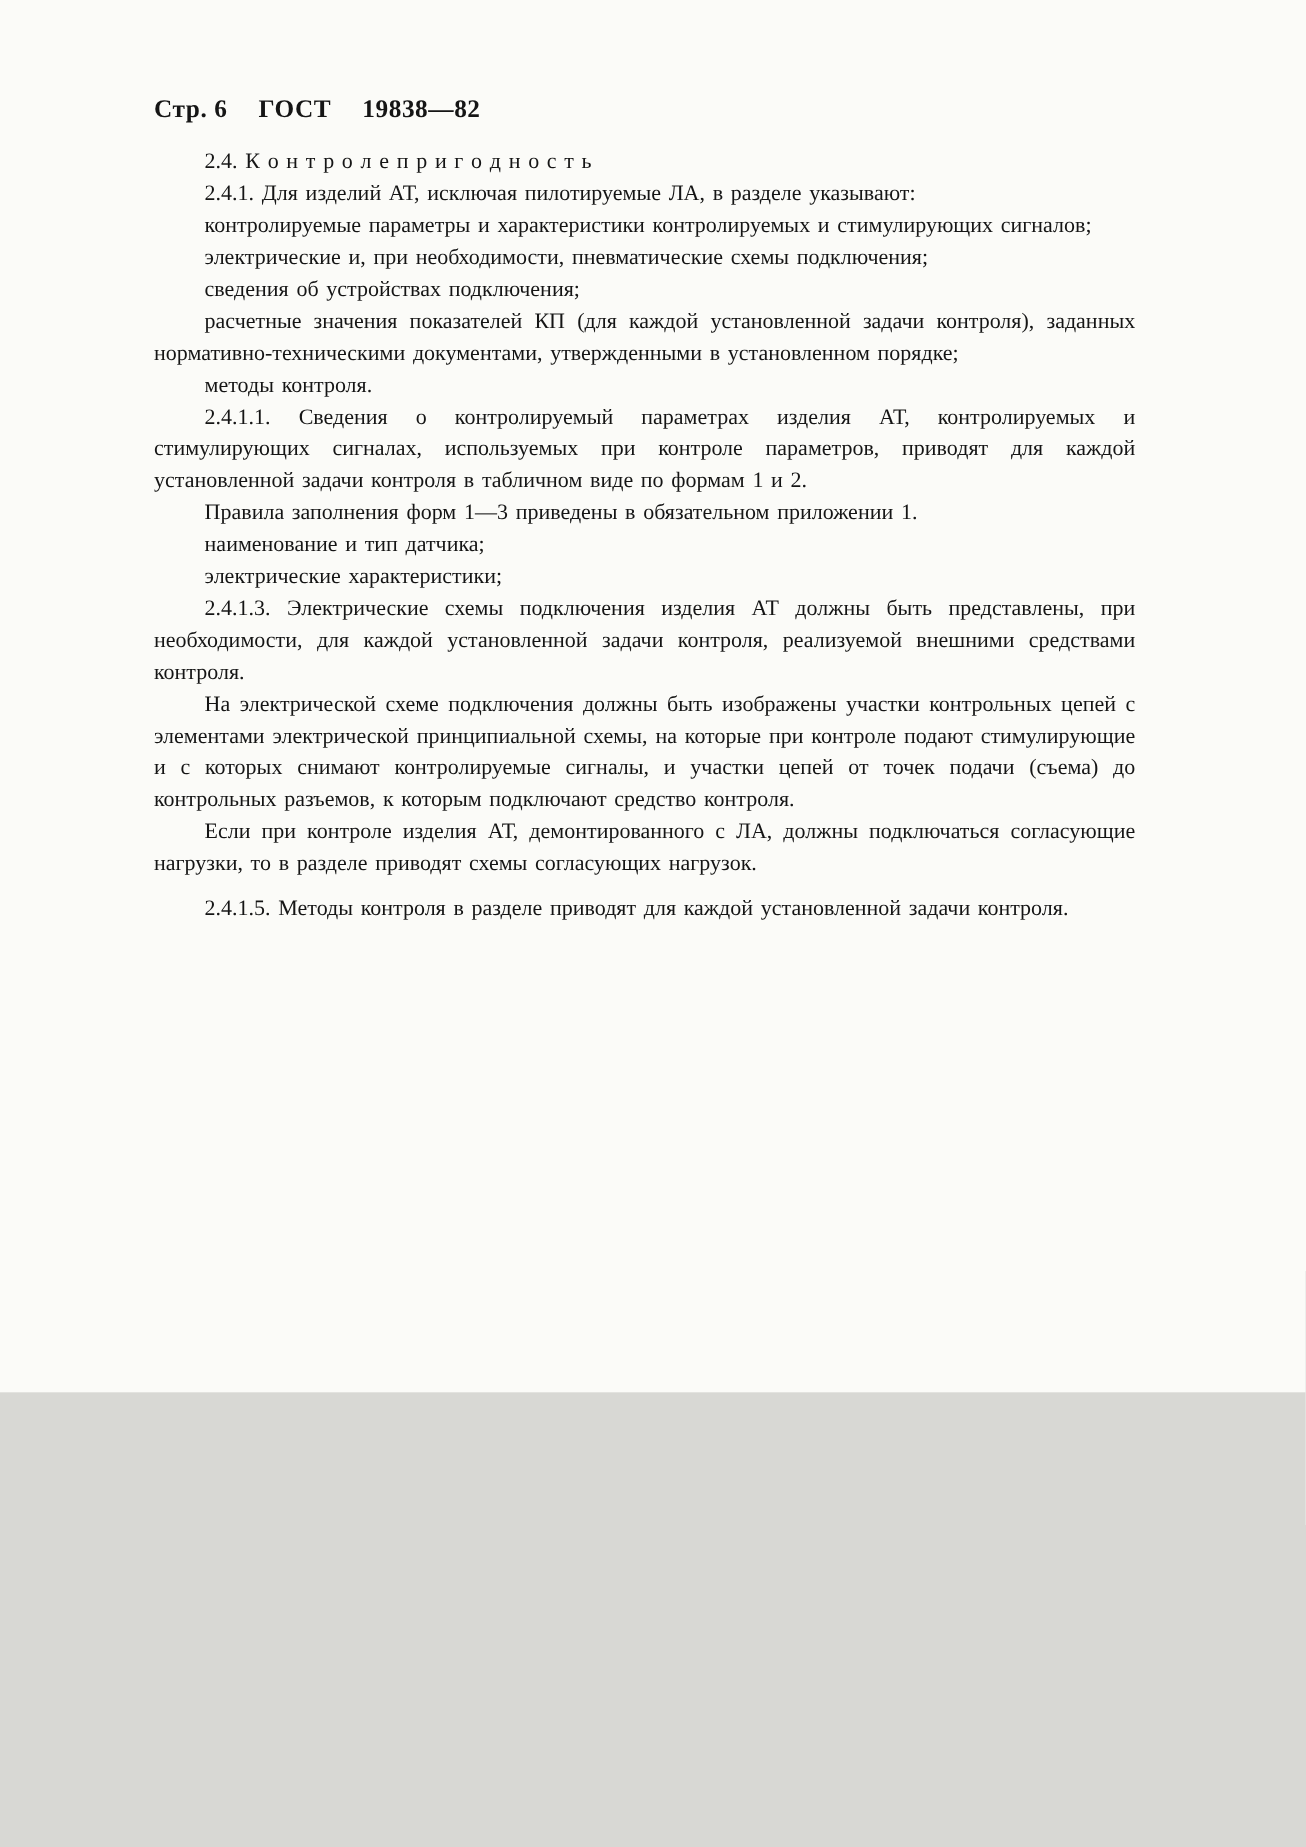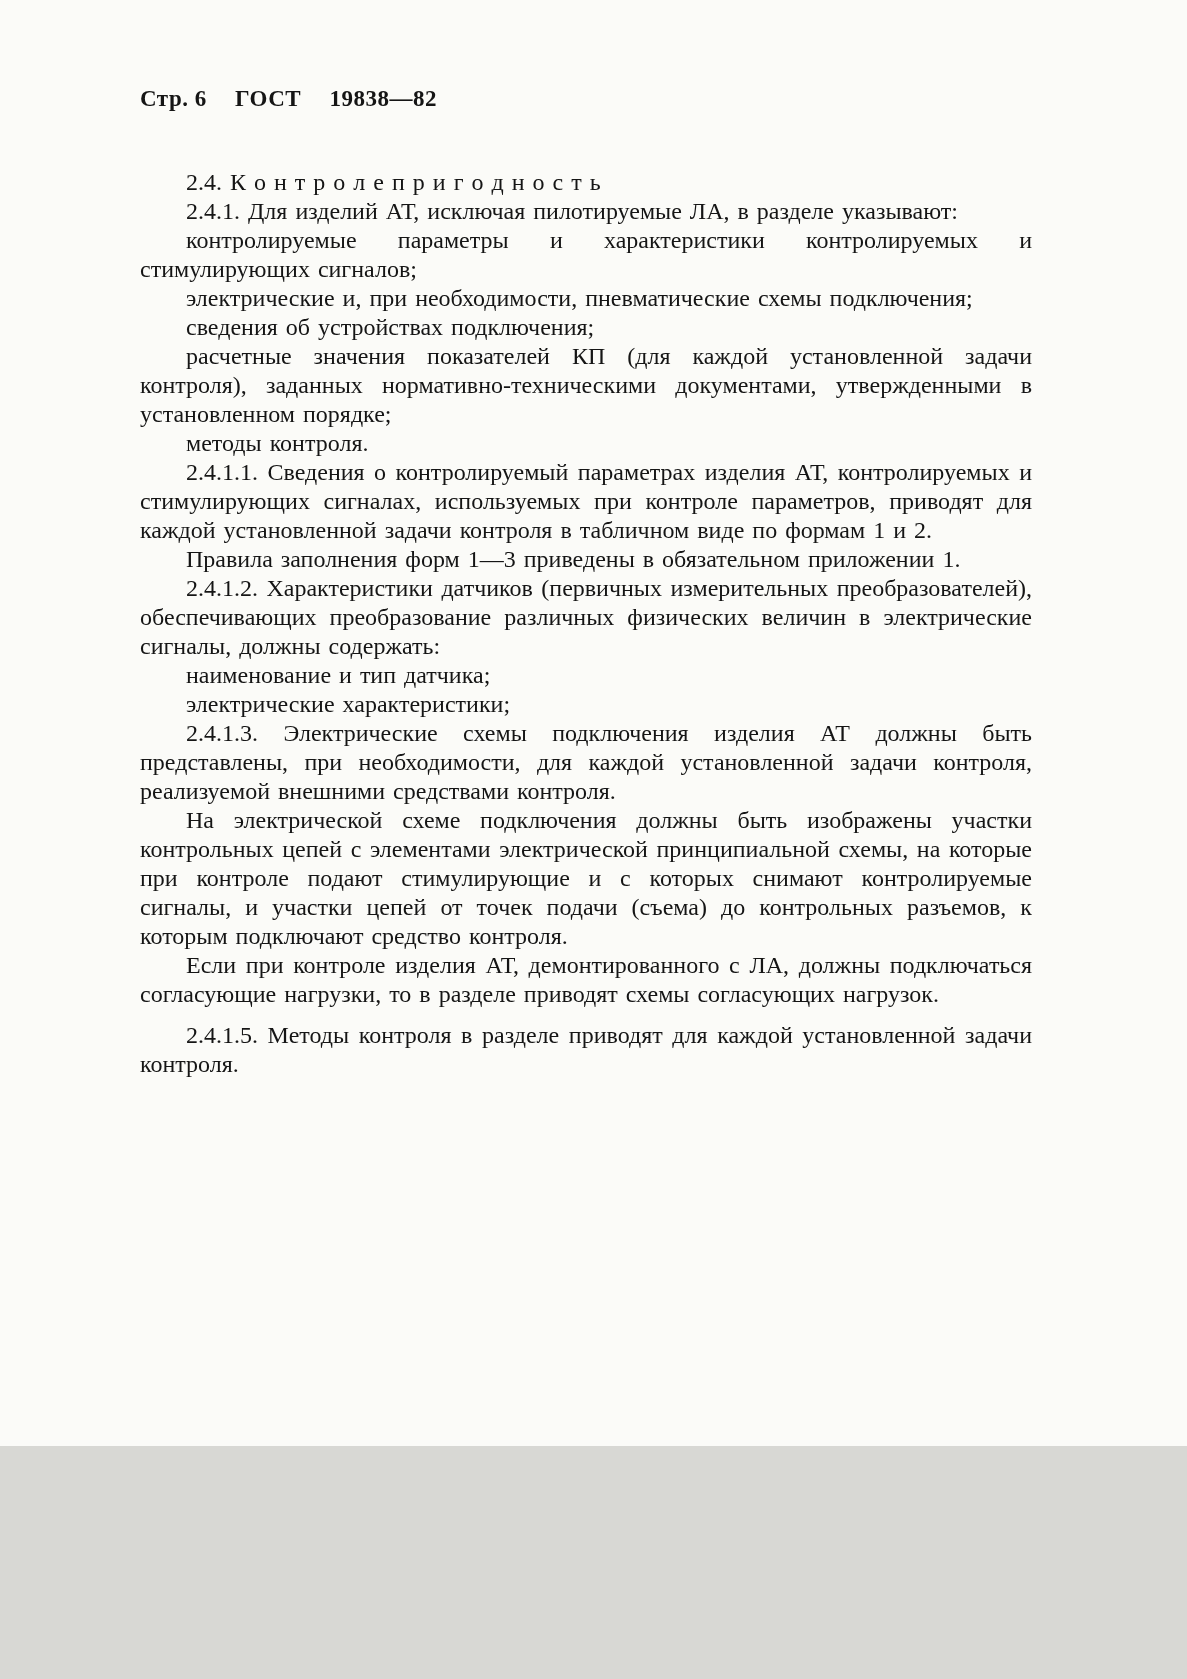--- a/index.html
+++ b/index.html
@@ -5,21 +5,21 @@
   html, body {
     margin: 0;
     padding: 0;
   }
   body {
     background: #d8d8d4;
   }
   .page {
     position: relative;
     width: 1187px;
-    height: 1446px;
+    height: 1266px;
     margin: 0 auto;
     background: #fbfbf8;
     box-sizing: border-box;
     padding: 86px 155px 40px 140px;
     font-family: "Liberation Serif", "DejaVu Serif", serif;
     color: #151515;
     overflow: hidden;
   }
   .page-header {
     font-size: 23px;
@@ -27,22 +27,22 @@
     letter-spacing: 0.5px;
     white-space: nowrap;
   }
   .page-header .hdr-part {
     margin-right: 22px;
   }
   .page-header .hdr-part:last-child {
     margin-right: 0;
   }
   .doc-body {
-    margin-top: 56px;
-    font-size: 24px;
+    margin-top: 21px;
+    font-size: 20px;
     line-height: 29px;
     text-align: justify;
   }
   .para {
     margin: 0;
     text-indent: 46px;
     word-spacing: 2px;
   }
   .para.heading {
     word-spacing: 2px;
@@ -63,21 +63,20 @@
   <div class="doc-body">
       <p class="para heading">2.4. К о н т р о л е п р и г о д н о с т ь</p>
       <p class="para">2.4.1. Для изделий АТ, исключая пилотируемые ЛА, в разделе указывают:</p>
       <p class="para">контролируемые параметры и характеристики контролируемых и стимулирующих сигналов;</p>
       <p class="para">электрические и, при необходимости, пневматические схемы подключения;</p>
       <p class="para">сведения об устройствах подключения;</p>
       <p class="para">расчетные значения показателей КП (для каждой установленной задачи контроля), заданных нормативно-техническими документами, утвержденными в установленном порядке;</p>
       <p class="para">методы контроля.</p>
       <p class="para">2.4.1.1. Сведения о контролируемый параметрах изделия АТ, контролируемых и стимулирующих сигналах, используемых при контроле параметров, приводят для каждой установленной задачи контроля в табличном виде по формам 1 и 2.</p>
       <p class="para">Правила заполнения форм 1—3 приведены в обязательном приложении 1.</p>
-      <p class="para">2.4.1.2. Характеристики датчиков (первичных измерительных преобразователей), обеспечивающих преобразование различных физических величин в электрические сигналы, должны содержать:</p>
       <p class="para">наименование и тип датчика;</p>
       <p class="para">электрические характеристики;</p>
       <p class="para">2.4.1.3. Электрические схемы подключения изделия АТ должны быть представлены, при необходимости, для каждой установленной задачи контроля, реализуемой внешними средствами контроля.</p>
       <p class="para">На электрической схеме подключения должны быть изображены участки контрольных цепей с элементами электрической принципиальной схемы, на которые при контроле подают стимулирующие и с которых снимают контролируемые сигналы, и участки цепей от точек подачи (съема) до контрольных разъемов, к которым подключают средство контроля.</p>
       <p class="para">Если при контроле изделия АТ, демонтированного с ЛА, должны подключаться согласующие нагрузки, то в разделе приводят схемы согласующих нагрузок.</p>
       <p class="para space-before">2.4.1.5. Методы контроля в разделе приводят для каждой установленной задачи контроля.</p>
     </div>
 </div>
 
 </body></html>

